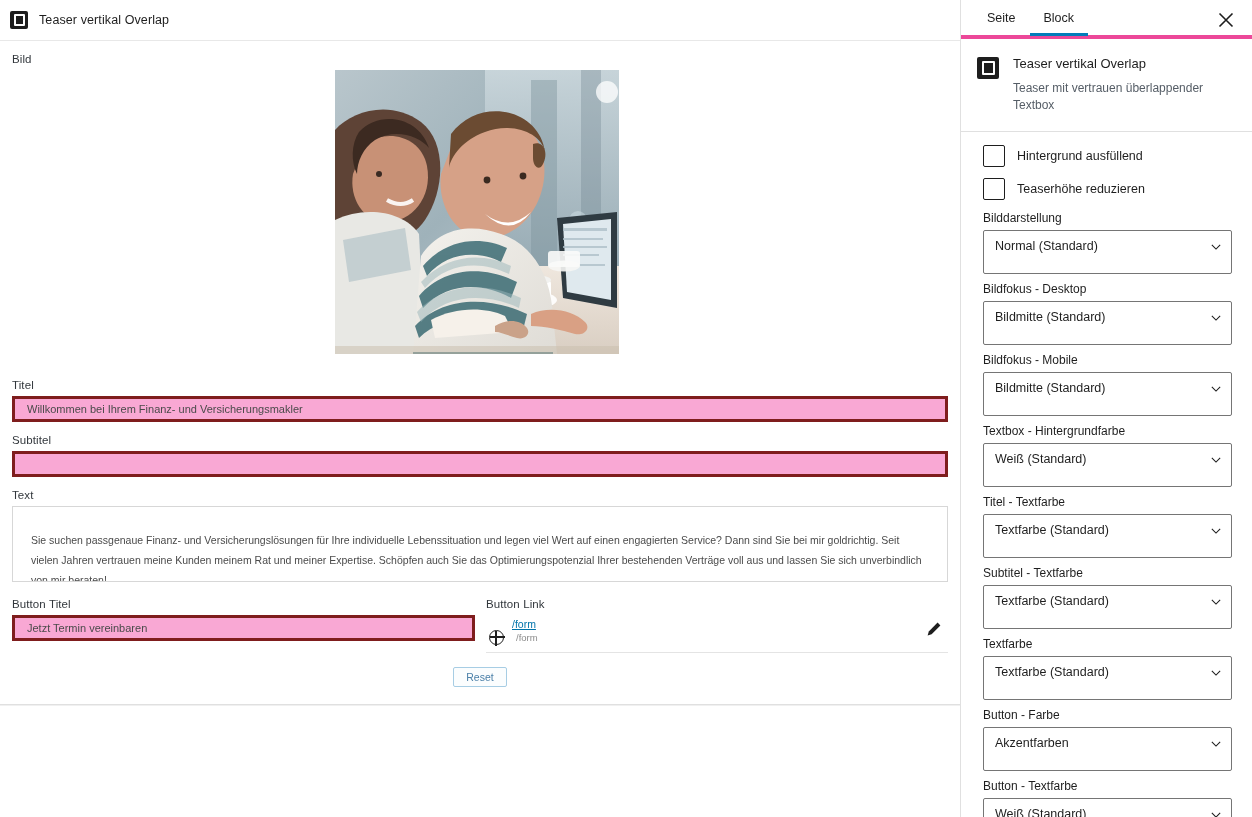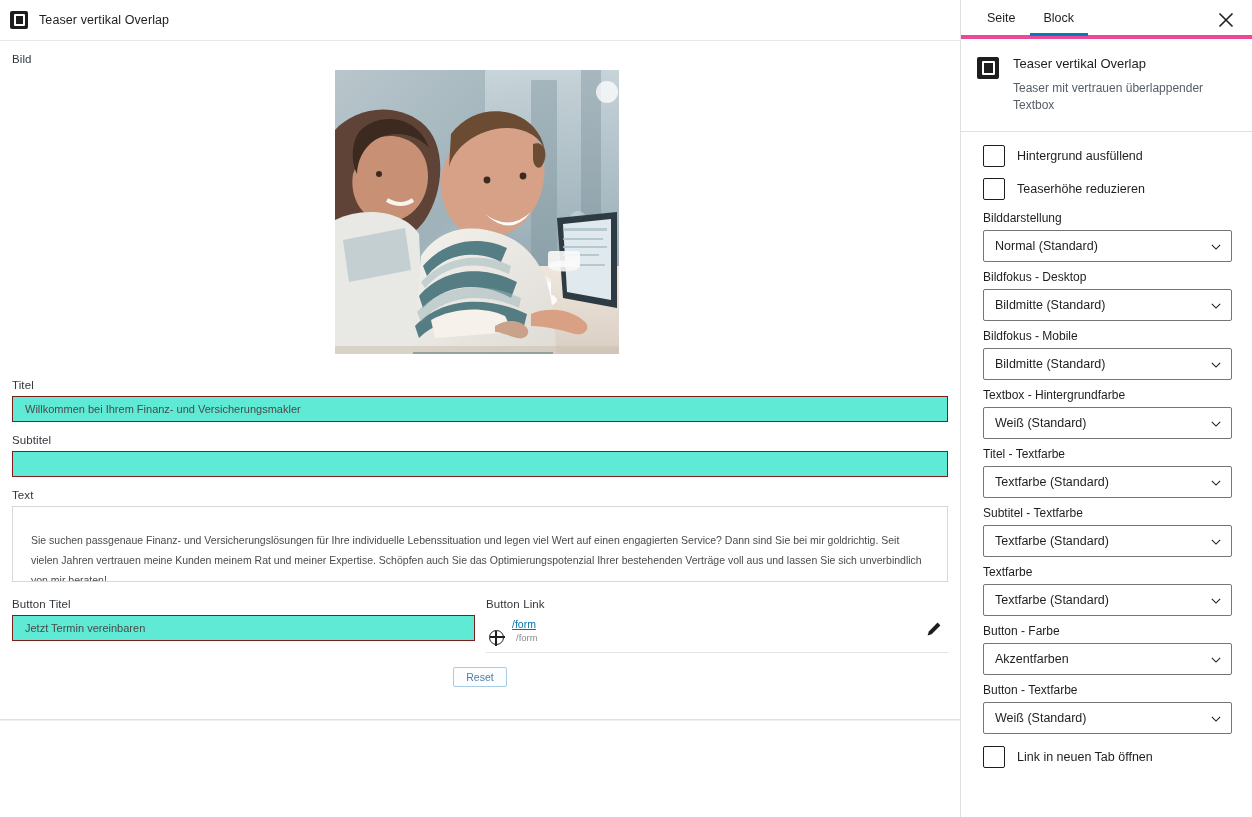--- a/index.html
+++ b/index.html
@@ -95,22 +95,22 @@
   .hint {
     font-size: 10.5px;
     color: #b5b5b5;
     margin: 0 0 0 0;
     padding-top: 2px;
   }
 
   .inp {
     width: 936px;
     height: 26px;
-    border: 1px solid #7f1d1d;
-    background: #5eead4;
+    border: 3px solid #7f1d1d;
+    background: #f9a8d4;
     font-size: 11px;
     color: #4a4a4a;
     padding: 0 12px;
     font-family: "Liberation Sans", sans-serif;
     display: block;
     line-height: 24px;
     outline: none;
   }
   .inp.small { width: 463px; }
 
@@ -181,21 +181,21 @@
     position: absolute;
     right: 6px;
     top: 6px;
     width: 16px; height: 16px;
   }
   .pencil svg { display:block; }
 
   .reset-row {
     display: flex;
     justify-content: center;
-    padding: 14px 0 32px 0;
+    padding: 14px 0 17px 0;
   }
   .reset-btn {
     font-size: 10.5px;
     color: #4a7fa8;
     background: #fbfdfe;
     border: 1px solid #a7cde4;
     border-radius: 2px;
     padding: 3px 12px;
     font-family: "Liberation Sans", sans-serif;
     cursor: pointer;
@@ -298,21 +298,21 @@
 
   .ctl-label {
     font-size: 12px;
     color: #1e1e1e;
     display: block;
     margin: 6px 0 5px 0;
   }
   .sel {
     position: relative;
     width: 249px;
-    height: 32px;
+    height: 44px;
     border: 1px solid #757575;
     border-radius: 2px;
     background: #fff;
     margin-bottom: 8px;
     cursor: pointer;
   }
   .sel-val {
     font-size: 12.5px;
     color: #1e1e1e;
     line-height: 30px;

